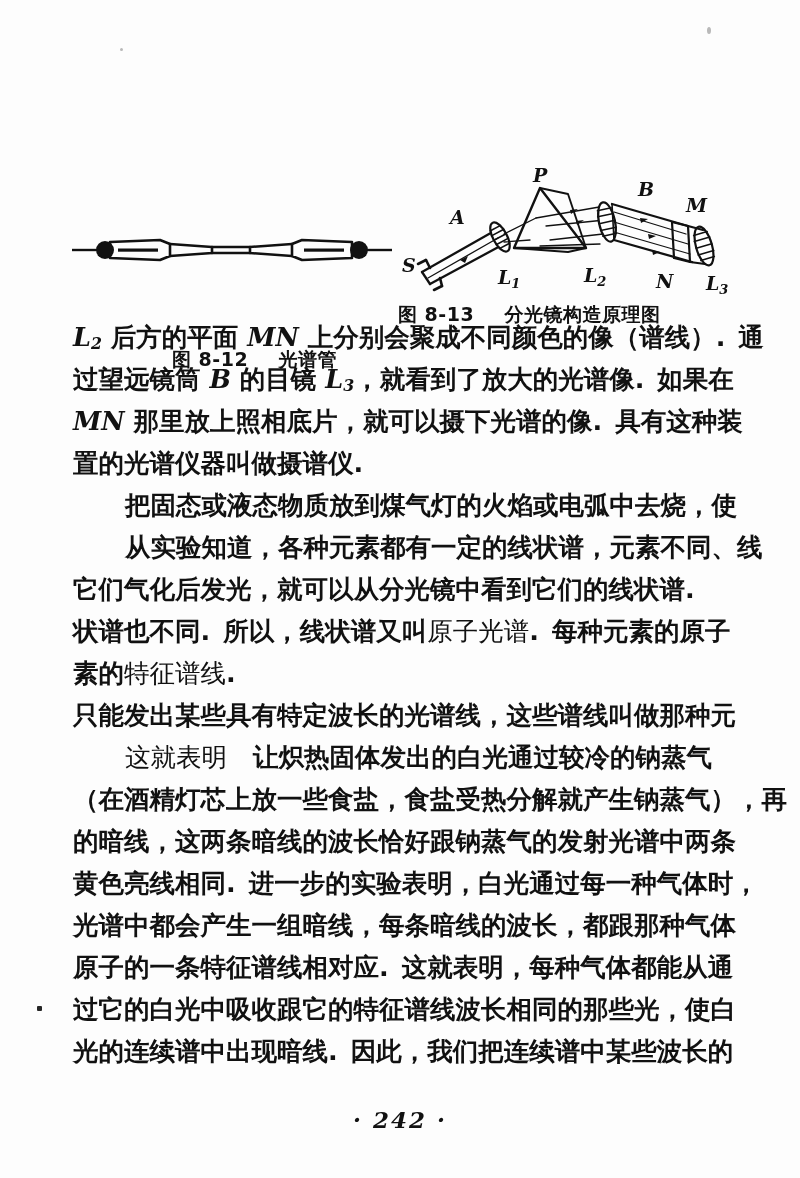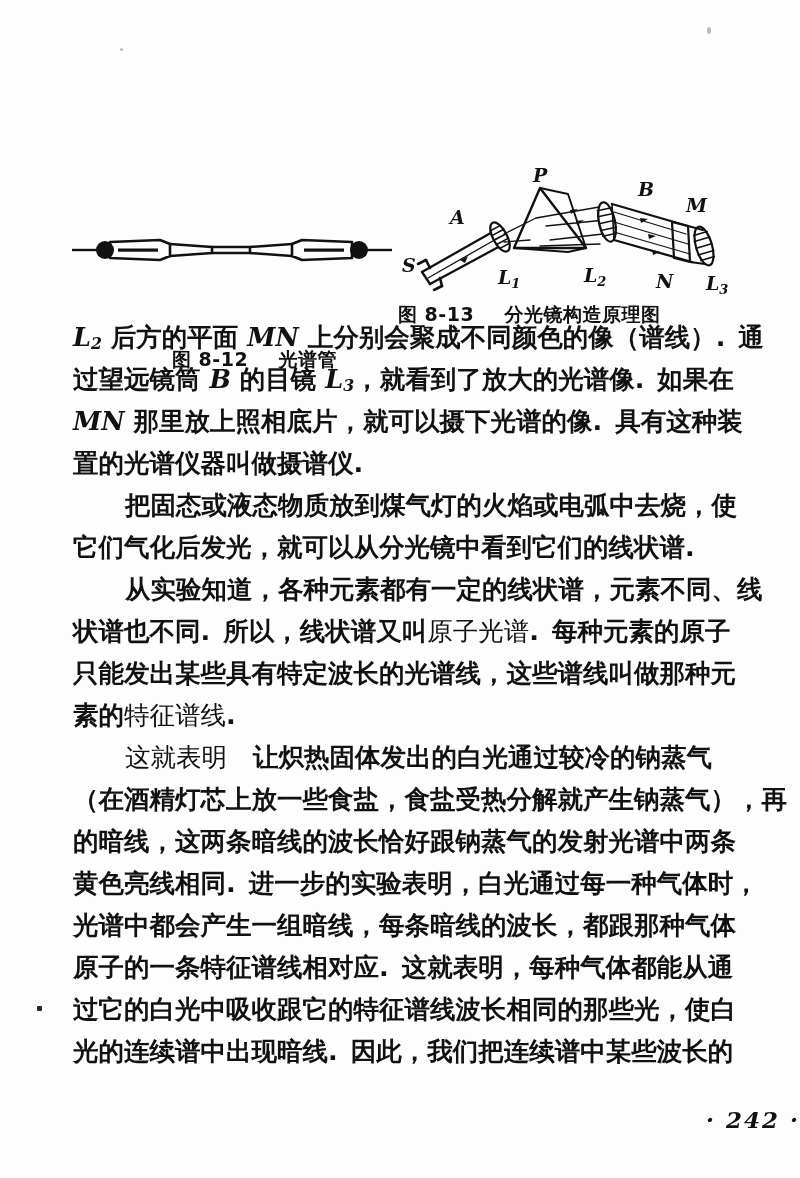--- a/index.html
+++ b/index.html
@@ -116,21 +116,21 @@
     font-size: 0.62em;
     vertical-align: -0.18em;
   }
 
   
   .page-number {
     position: absolute;
     left: 0;
     top: 1106px;
     width: 800px;
-    text-align: right;
+    text-align: center;
     font-family: "DejaVu Serif", "Liberation Serif", serif;
     font-style: italic;
     font-weight: 700;
     font-size: 23px;
     color: #111;
     letter-spacing: 2px;
   }
 </style>
 </head>
 <body>
@@ -287,35 +287,35 @@
       <i>MN</i>&nbsp;那里放上照相底片，就可以摄下光谱的像.<span class="sp"></span>具有这种装
     </div>
     <div class="line">
       置的光谱仪器叫做摄谱仪.
     </div>
 
     <div class="line">
       <span class="indent"></span>把固态或液态物质放到煤气灯的火焰或电弧中去烧，使
     </div>
     <div class="line">
+      <span class="indent"></span>从实验知道，各种元素都有一定的线状谱，元素不同、线
+    </div>
+
+    <div class="line">
       它们气化后发光，就可以从分光镜中看到它们的线状谱.
     </div>
-
-    <div class="line">
-      <span class="indent"></span>从实验知道，各种元素都有一定的线状谱，元素不同、线
-    </div>
     <div class="line">
       状谱也不同.<span class="sp"></span>所以，线状谱又叫<b>原子光谱</b>.<span class="sp"></span>每种元素的原子
     </div>
     <div class="line">
+      素的<b>特征谱线</b>.
+    </div>
+    <div class="line">
       只能发出某些具有特定波长的光谱线，这些谱线叫做那种元
     </div>
-    <div class="line">
-      素的<b>特征谱线</b>.
-    </div>
 
     <div class="line">
       <span class="indent"></span><b>这就表明</b><span class="sp-wide"></span>让炽热固体发出的白光通过较冷的钠蒸气
     </div>
     <div class="line">
       （在酒精灯芯上放一些食盐，食盐受热分解就产生钠蒸气），再
     </div>
     <div class="line">
       的暗线，这两条暗线的波长恰好跟钠蒸气的发射光谱中两条
     </div>

